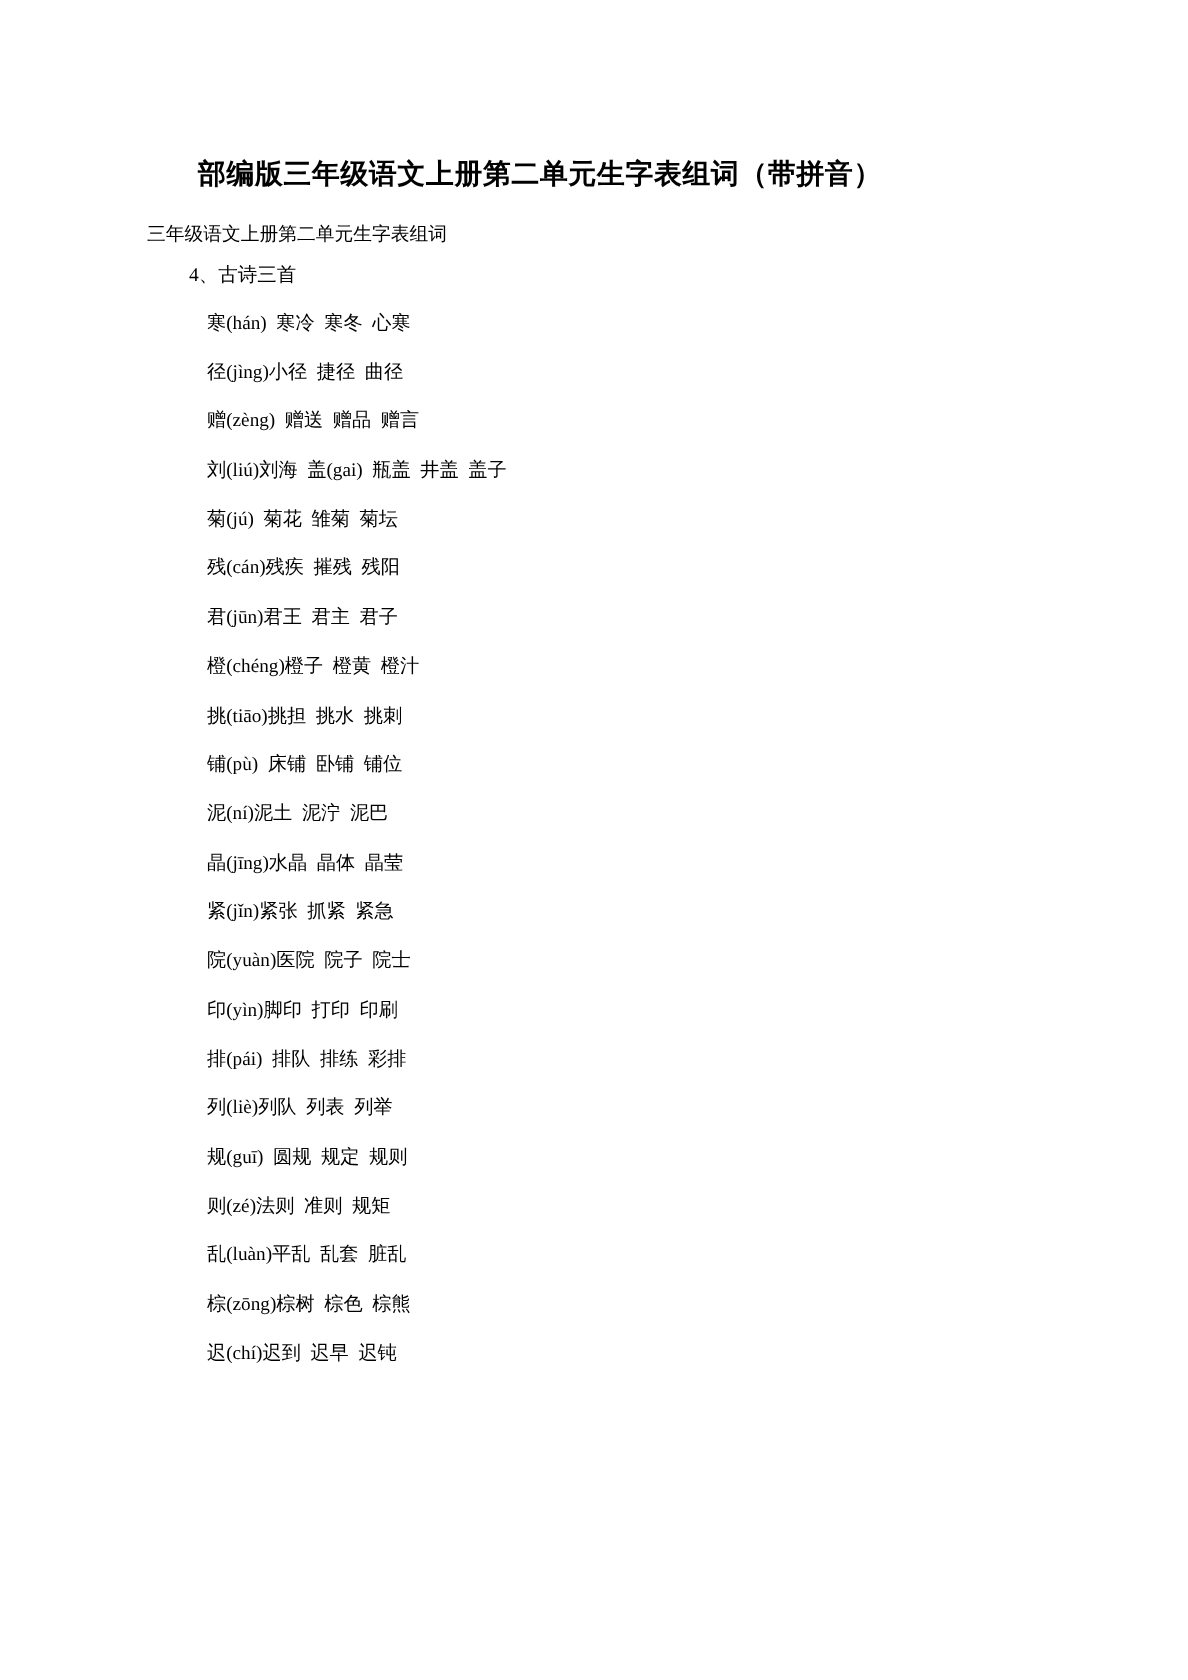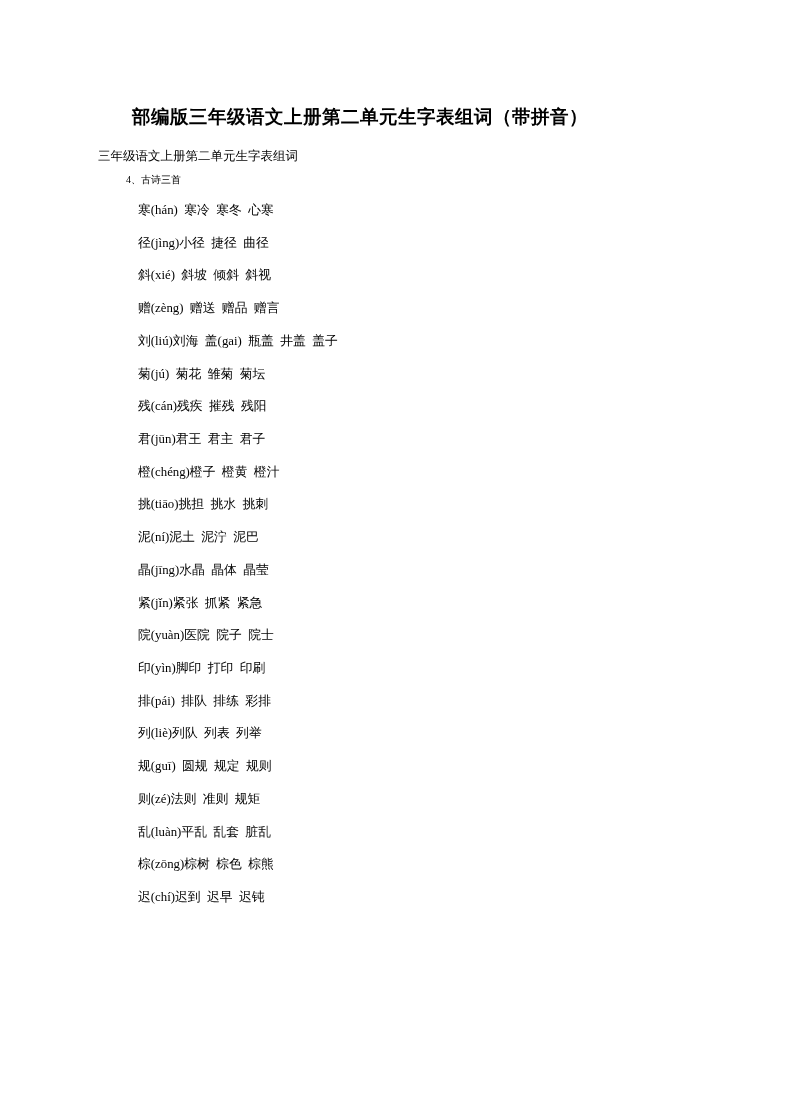--- a/index.html
+++ b/index.html
@@ -40,45 +40,45 @@
   }
   .body-line {
     font-size: 12.8px;
     line-height: 1.62;
     padding-left: 30px;
     margin: 12px;
     white-space: pre-wrap;
     color: #000;
   }
   .section-line {
-    font-size: 10px;
+    font-size: 13px;
     line-height: 1.62;
     padding-left: 30px;
     margin: 0;
     color: #000;
   }
 </style>
 </head>
 <body>
 
 <div class="page">
   <div class="doc-title">部编版三年级语文上册第二单元生字表组词（带拼音）</div>
   <div class="subtitle">三年级语文上册第二单元生字表组词</div>
   <div class="body-lines">
     <div class="section-line">4、古诗三首</div>
     <div class="body-line">寒(hán)  寒冷  寒冬  心寒</div>
     <div class="body-line">径(jìng)小径  捷径  曲径</div>
-    <div class="body-line">斜(xié)  斜坡  倾斜  斜视</div>
     <div class="body-line">赠(zèng)  赠送  赠品  赠言</div>
     <div class="body-line">刘(liú)刘海  盖(gai)  瓶盖  井盖  盖子</div>
     <div class="body-line">菊(jú)  菊花  雏菊  菊坛</div>
     <div class="body-line">残(cán)残疾  摧残  残阳</div>
     <div class="body-line">君(jūn)君王  君主  君子</div>
     <div class="body-line">橙(chéng)橙子  橙黄  橙汁</div>
     <div class="body-line">挑(tiāo)挑担  挑水  挑刺</div>
+    <div class="body-line">铺(pù)  床铺  卧铺  铺位</div>
     <div class="body-line">泥(ní)泥土  泥泞  泥巴</div>
     <div class="body-line">晶(jīng)水晶  晶体  晶莹</div>
     <div class="body-line">紧(jǐn)紧张  抓紧  紧急</div>
     <div class="body-line">院(yuàn)医院  院子  院士</div>
     <div class="body-line">印(yìn)脚印  打印  印刷</div>
     <div class="body-line">排(pái)  排队  排练  彩排</div>
     <div class="body-line">列(liè)列队  列表  列举</div>
     <div class="body-line">规(guī)  圆规  规定  规则</div>
     <div class="body-line">则(zé)法则  准则  规矩</div>
     <div class="body-line">乱(luàn)平乱  乱套  脏乱</div>

